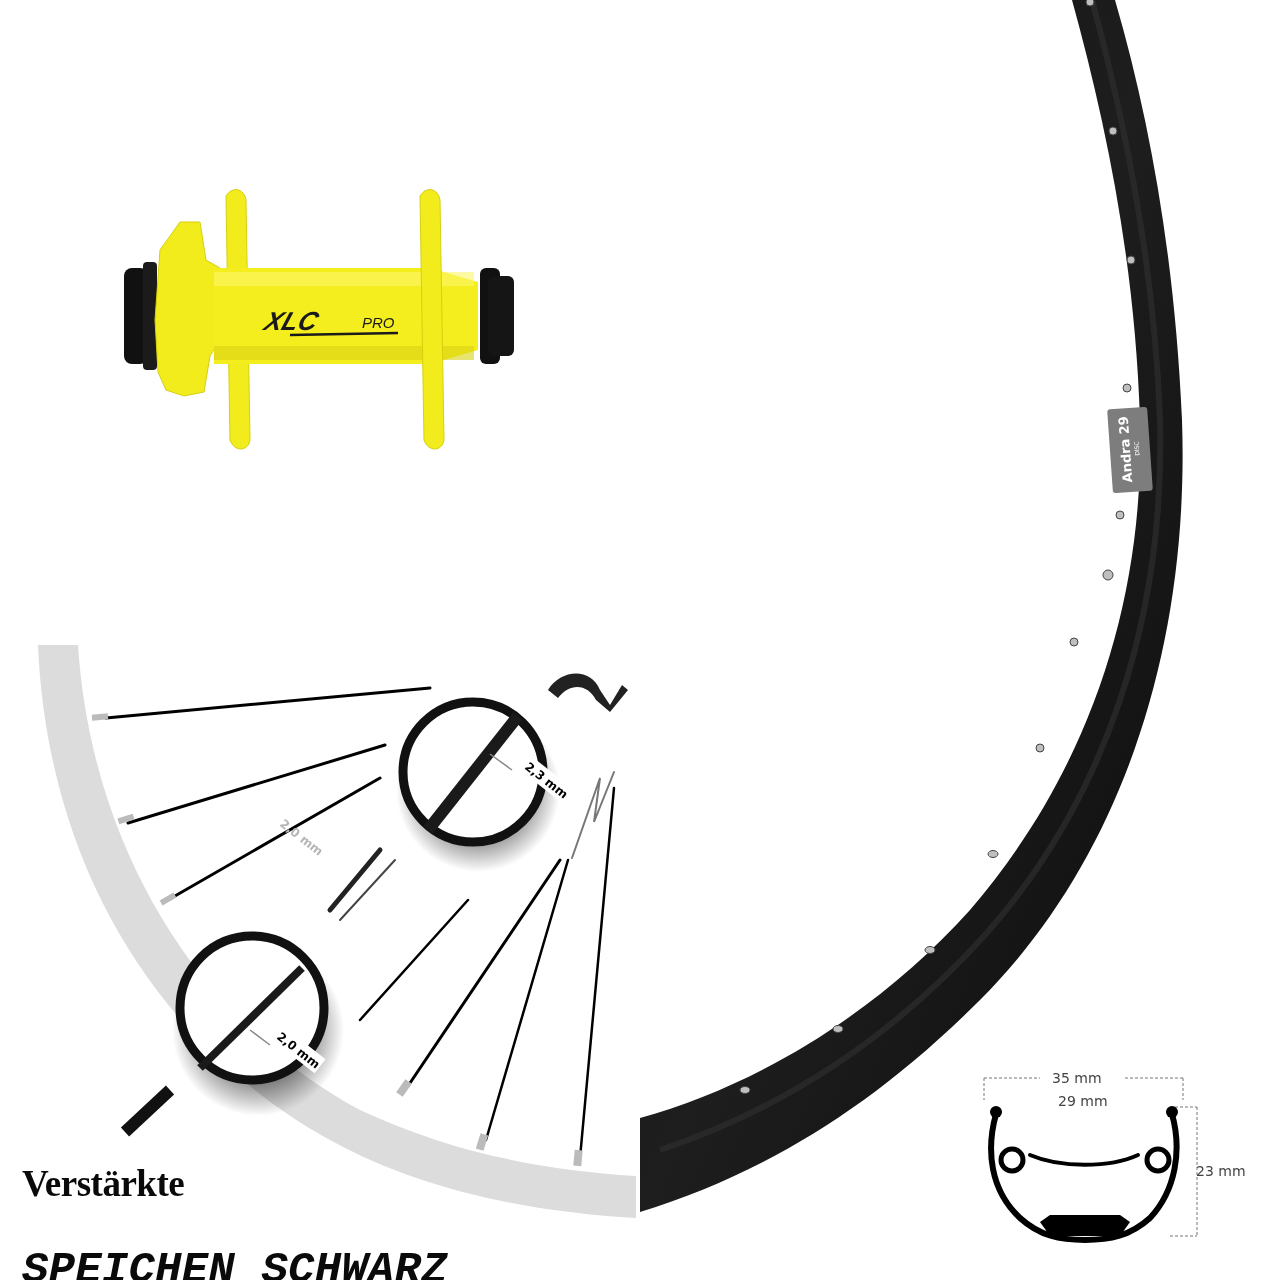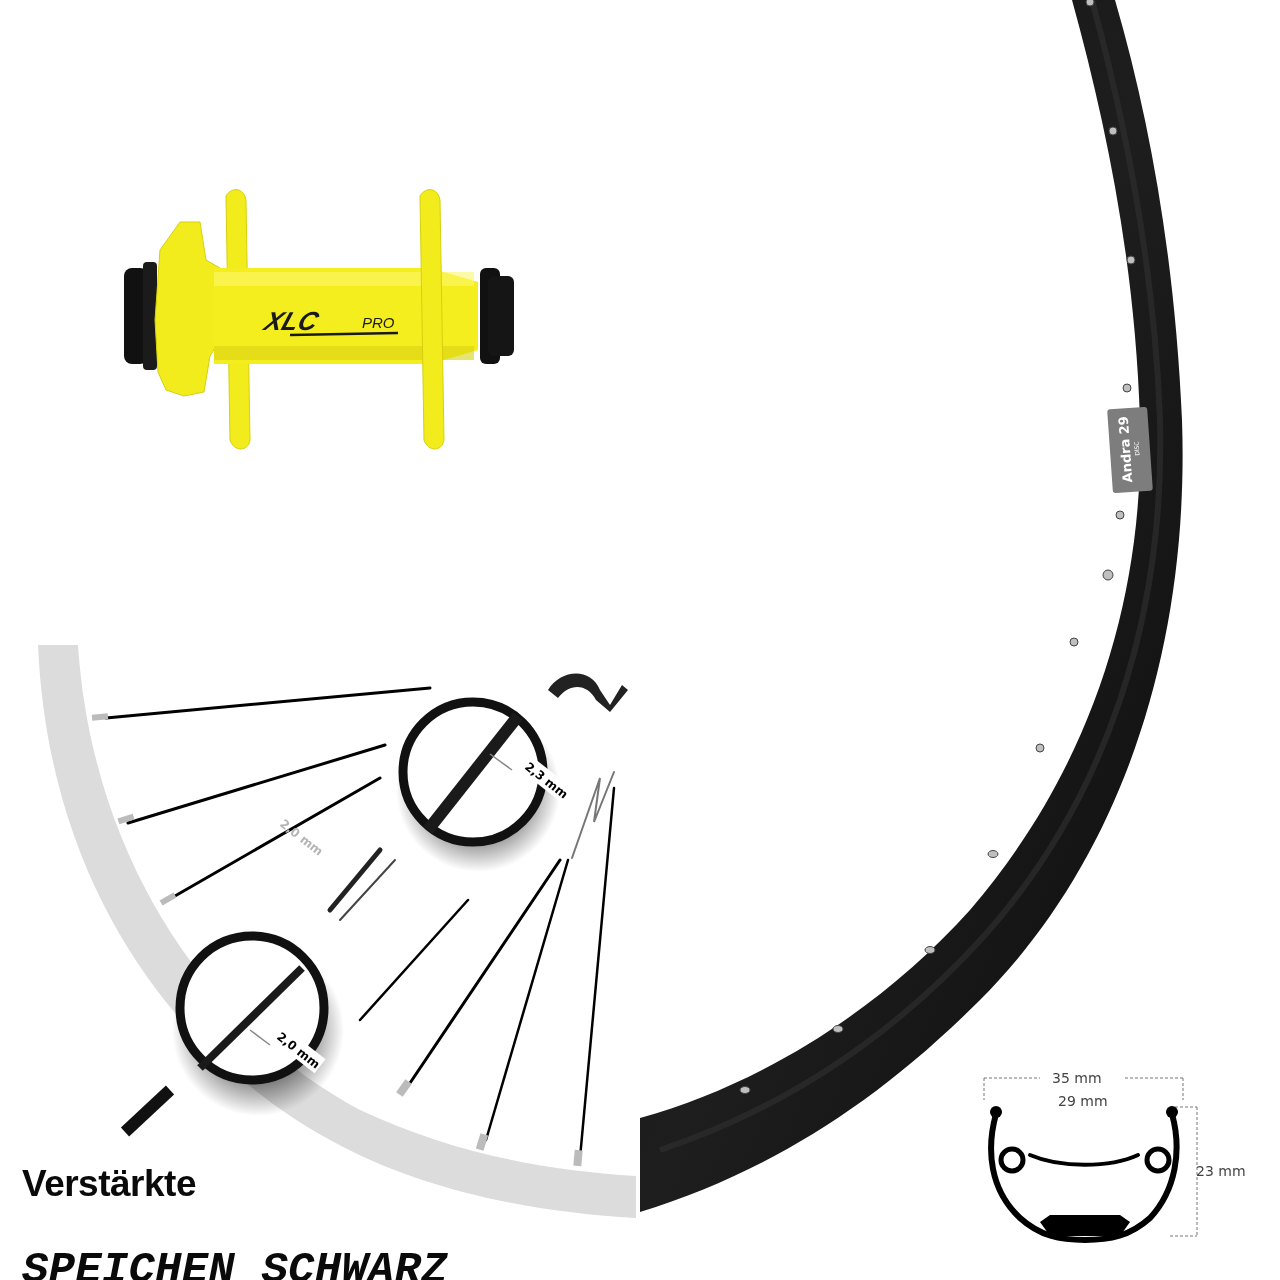--- a/index.html
+++ b/index.html
@@ -1,20 +1,20 @@
 <!DOCTYPE html>
 <html><head>
   <meta charset="utf-8">
   <style>
     html, body { margin: 0; padding: 0; background: #ffffff; }
     body { width: 1280px; height: 1280px; position: relative; overflow: hidden;
            font-family: "Liberation Sans", sans-serif; }
     .layer { position: absolute; left: 0; top: 0; }
     .headline { position: absolute; left: 22px; top: 1160px; color: #0a0a0a; }
-    .headline .l1 { font-family: Liberation Sans, sans-serif; font-weight: bold; font-size: 37px;
+    .headline .l1 { font-family: Liberation Serif, serif; font-weight: bold; font-size: 37px;
                     letter-spacing: -0.5px; line-height: 48px; }
     .headline .l2 { font-family: Liberation Mono, monospace; font-weight: bold; font-style: italic;
                     font-size: 44px; line-height: 52px; letter-spacing: 0.2px; margin-top: 36px; }
     .dim-text { font-family: "DejaVu Sans", sans-serif; }
   </style>
 </head>
 <body>
 
 <svg class="layer" width="1280" height="1280" viewBox="0 0 1280 1280">
   <defs>

